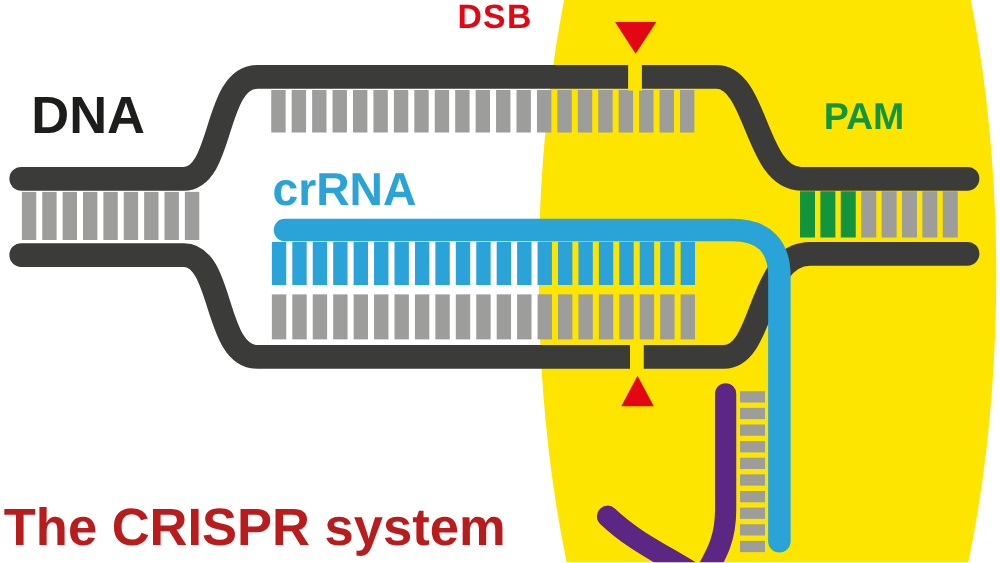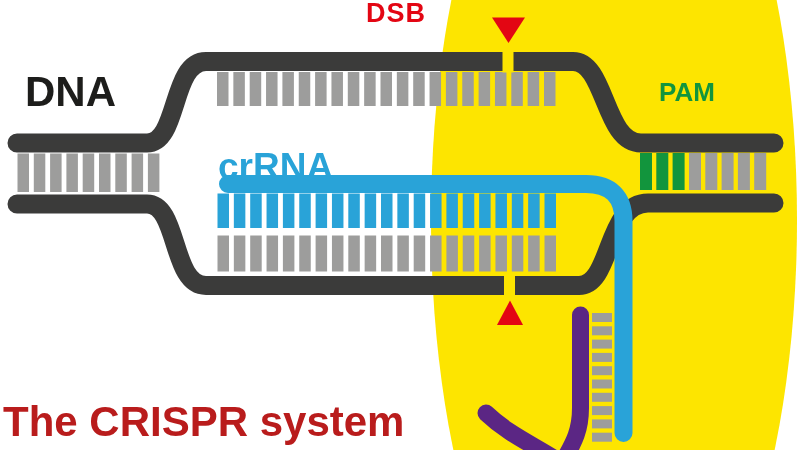--- a/index.html
+++ b/index.html
@@ -3,22 +3,22 @@
 <meta charset="utf-8">
 <style>
   html,body{margin:0;padding:0;background:#ffffff;}
   #stage{position:relative;width:800px;height:450px;overflow:hidden;background:#ffffff;
          font-family:"Liberation Sans",sans-serif;}
   #stage svg{position:absolute;left:0;top:0;}
   .lbl{position:absolute;font-weight:bold;line-height:1;white-space:nowrap;
        font-family:"Liberation Sans",sans-serif;}
   #lbl-dna   {left:25px;  top:71px;  font-size:42px;}
   #lbl-dsb   {left:366px; top:0px;   font-size:27px; letter-spacing:1px;}
-  #lbl-crrna {left:218px; top:148px; font-size:37px;}
-  #lbl-pam   {left:659px; top:79px;  font-size:26px;}
+  #lbl-crrna {left:218px; top:133px; font-size:37px;}
+  #lbl-pam   {left:659px; top:79px;  font-size:30px;}
   #lbl-title {left:3px;   top:401px; font-size:42px;}
 </style>
 </head>
 <body>
 
 <div id="stage">
   <svg width="800" height="450" viewBox="0 0 800 450">
 
     <ellipse cx="614" cy="220" rx="183" ry="480" fill="#fde500"></ellipse>
 

